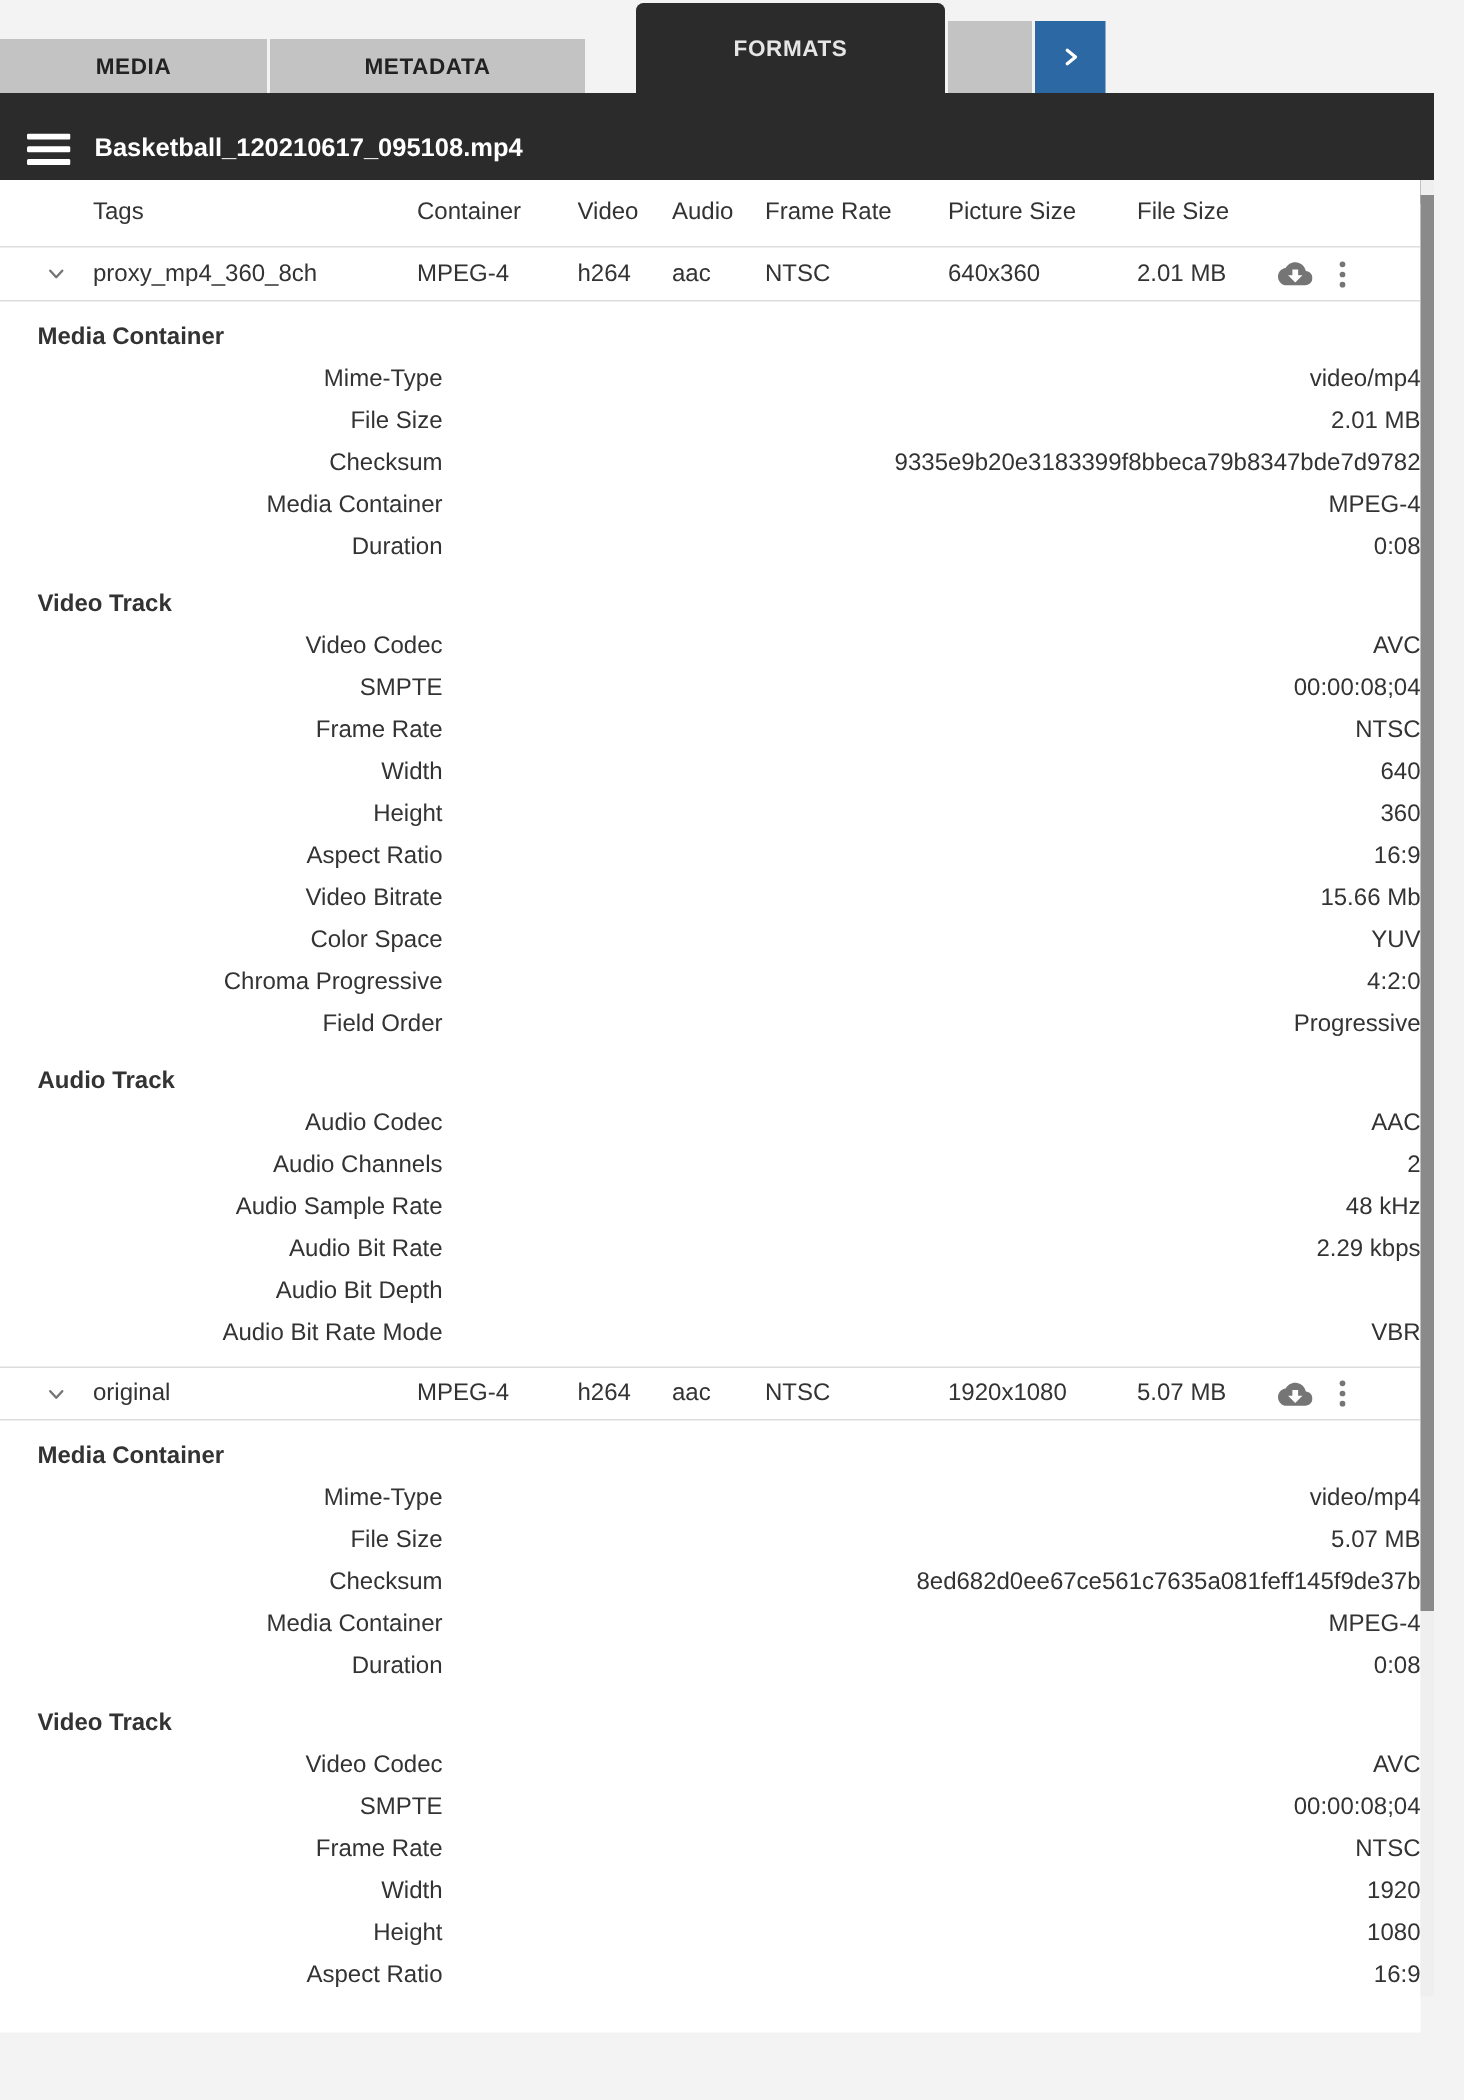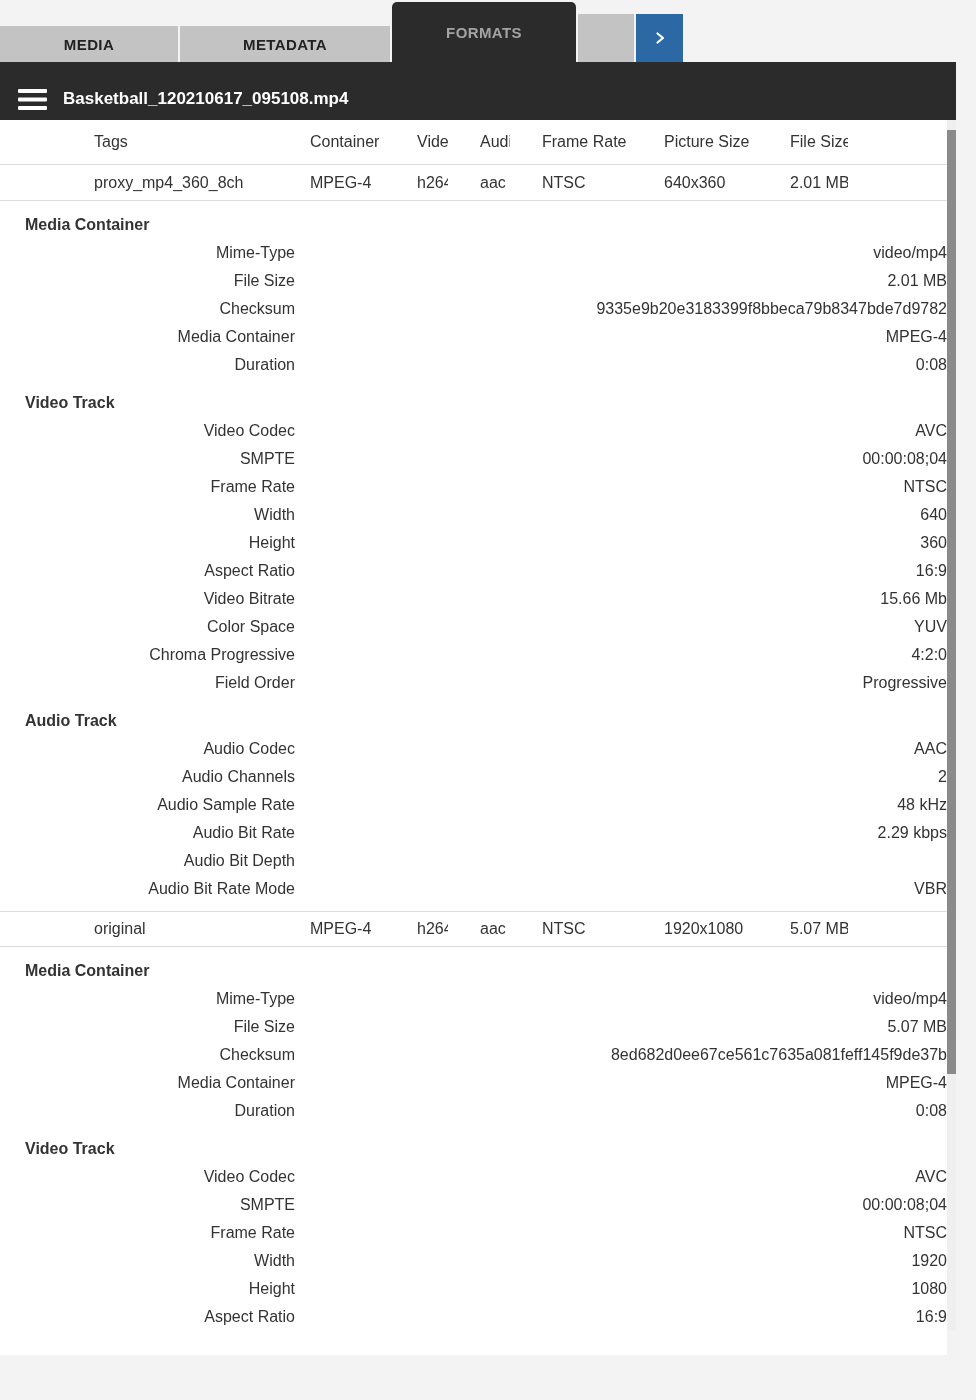--- a/index.html
+++ b/index.html
@@ -24,22 +24,22 @@
   .tab{
     height:36px;background:var(--inactive-tab);
     display:flex;align-items:center;justify-content:center;
     font-size:15px;font-weight:700;letter-spacing:.4px;color:#222;
     cursor:pointer;flex:0 0 auto;
   }
   .tab.t-media{width:178px;}
   .tab.t-metadata{width:210px;}
   .tab.t-housekeeping{width:248px;}
   .tab.active{
-    width:184px;height:60px;background:var(--active-tab);color:#a3a3a3;
-    border-radius:5px 5px 0 0;z-index:2;
+    width:206px;height:60px;background:var(--active-tab);color:#e5e5e5;
+    border-radius:5px 5px 0 0;z-index:2;margin-left:32px;
   }
   .tab-strip{width:56px;height:48px;background:var(--inactive-tab);flex:0 0 auto;}
   .tab-next{
     width:47px;height:48px;background:var(--accent-blue);flex:0 0 auto;
     display:flex;align-items:center;justify-content:center;cursor:pointer;
   }
   
   .titlebar{
     position:absolute;left:0;top:62px;width:956px;height:74px;
     background:var(--active-tab);
@@ -54,21 +54,21 @@
   }
   .grid-row{
     display:grid;
     grid-template-columns:62px 216px 107px 63px 62px 122px 126px 90px 32px 29px;
     align-items:center;font-size:16px;
   }
   .table-header{height:45px;border-bottom:1px solid var(--border);color:var(--text);}
   .table-header .cell{font-weight:400;}
   .format-row{height:36px;border-bottom:1px solid var(--border);}
   .format-block + .format-block .format-row{border-top:1px solid var(--border);}
-  .cell{white-space:nowrap;overflow:hidden;margin-left:32px;}
+  .cell{white-space:nowrap;overflow:hidden;}
   .c-chevron{padding-left:30px;display:flex;align-items:center;cursor:pointer;}
   .c-cloud{display:flex;align-items:center;justify-content:flex-start;cursor:pointer;padding-left:4px;}
   .c-kebab{display:flex;align-items:center;justify-content:center;cursor:pointer;}
   
   .detail-block{margin-bottom:8px;text-align:right;}
   .section-title{
     height:28px;margin-top:10px;padding-left:25px;
     display:flex;align-items:center;font-size:16px;font-weight:700;
   }
   .dr{height:28px;padding-left:20px;display:flex;align-items:center;font-size:16px;}

